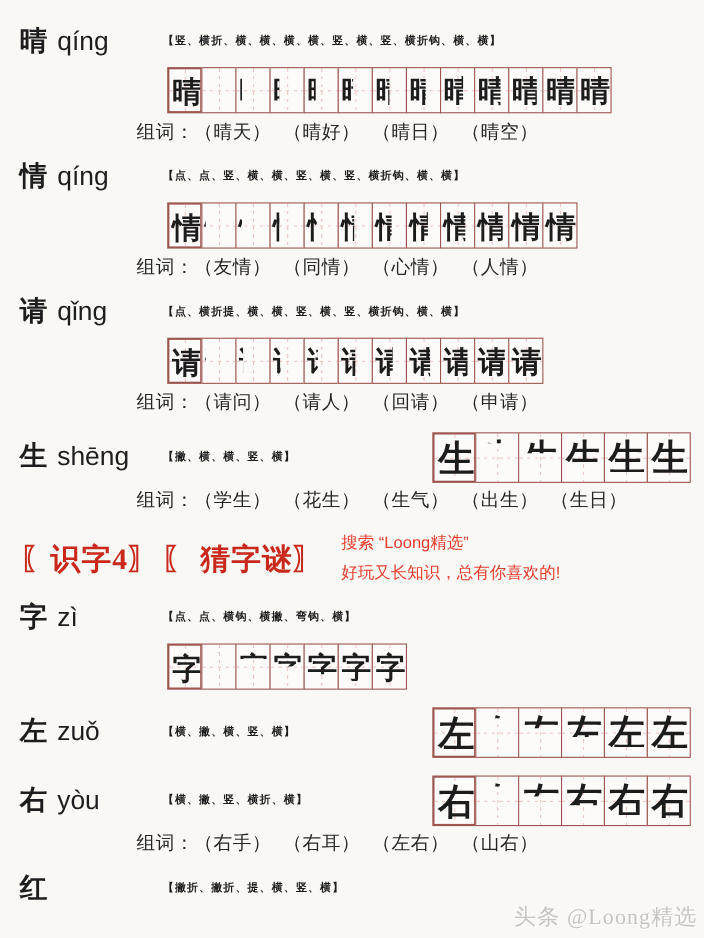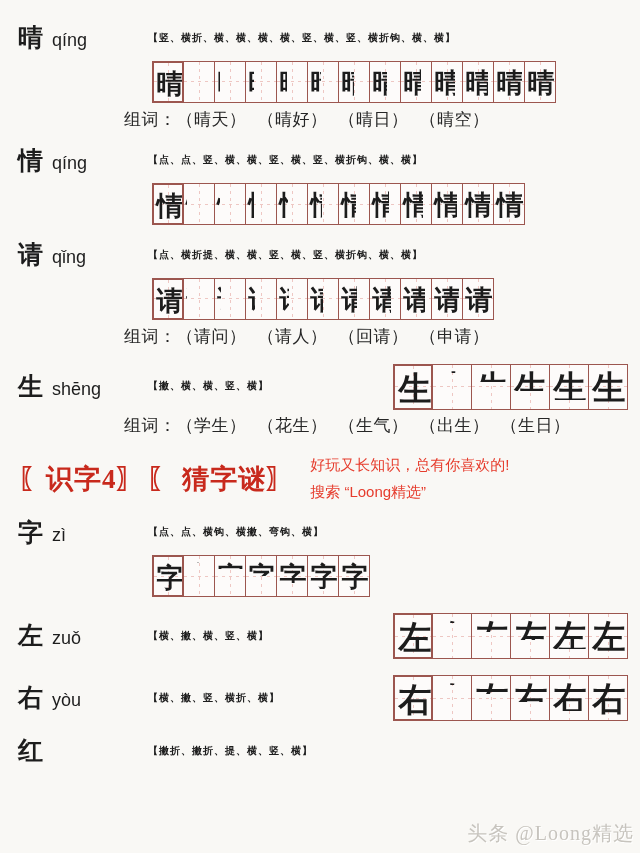--- a/index.html
+++ b/index.html
@@ -23,21 +23,21 @@
     flex:0 0 134px;
     display:flex;align-items:baseline;gap:9px;
     padding-left:4px;box-sizing:border-box;
   }
   .hanzi{
     font-size:25px;font-weight:600;color:var(--text,#1d1d1d);
     line-height:1.1;
   }
   .pinyin{
     font-family:"Liberation Sans","DejaVu Sans",sans-serif;
-    font-size:18px;color:var(--text,#1d1d1d);
+    font-size:24px;color:var(--text,#1d1d1d);
   }
   .strokes{
     font-size:10px;font-weight:700;color:var(--text,#1d1d1d);
     letter-spacing:1px;line-height:1.25;white-space:nowrap;
   }
   
   .grid{display:flex;}
   .grid-slot-below{margin:9px 0 5px 138px;}
   .grid-slot-inline{margin-left:auto;margin-right:4px;}
   .cell{
@@ -242,20 +242,23 @@
             <div class="reveal" style="width: 91%;">
               <span class="glyph">情</span>
             </div>
           </div>
           <div class="cell">
             <div class="reveal" style="width: 100%;">
               <span class="glyph">情</span>
             </div>
           </div>
         </div>
+    <div class="words-line">
+      <span class="words-label">组词：</span><span class="words"><span class="word">（友情）</span><span class="word">（同情）</span><span class="word">（心情）</span><span class="word">（人情）</span></span>
+    </div>
   </section>
 
   <section class="entry">
     <div class="entry-line">
       <div class="char-col">
         <span class="hanzi">请</span>
         <span class="pinyin">qǐng</span>
       </div>
       <div class="strokes">【点、横折提、横、横、竖、横、竖、横折钩、横、横】</div>
 
@@ -367,22 +370,22 @@
       <span class="words-label">组词：</span><span class="words"><span class="word">（学生）</span><span class="word">（花生）</span><span class="word">（生气）</span><span class="word">（出生）</span><span class="word">（生日）</span></span>
     </div>
   </section>
 </div>
 
   <div class="section-row">
     <div class="badges">
       <span>〖识字4〗</span><span>〖 猜字谜〗</span>
     </div>
     <div class="promo">
+      <div>搜索 “Loong精选”</div>
       <div>好玩又长知识，总有你喜欢的!</div>
-      <div>搜索 “Loong精选”</div>
     </div>
   </div>
 
   <div id="entries-bottom">
   <section class="entry">
     <div class="entry-line">
       <div class="char-col">
         <span class="hanzi">字</span>
         <span class="pinyin">zì</span>
       </div>
@@ -505,20 +508,23 @@
               </div>
             </div>
             <div class="cell">
               <div class="reveal" style="height: 100%;">
                 <span class="glyph">右</span>
               </div>
             </div>
           </div>
     </div>
 
+    <div class="words-line">
+      <span class="words-label">组词：</span><span class="words"><span class="word">（右手）</span><span class="word">（右耳）</span><span class="word">（左右）</span><span class="word">（山右）</span></span>
+    </div>
   </section>
 
   <section class="entry">
     <div class="entry-line">
       <div class="char-col">
         <span class="hanzi">红</span>
 
       </div>
       <div class="strokes">【撇折、撇折、提、横、竖、横】</div>
 

